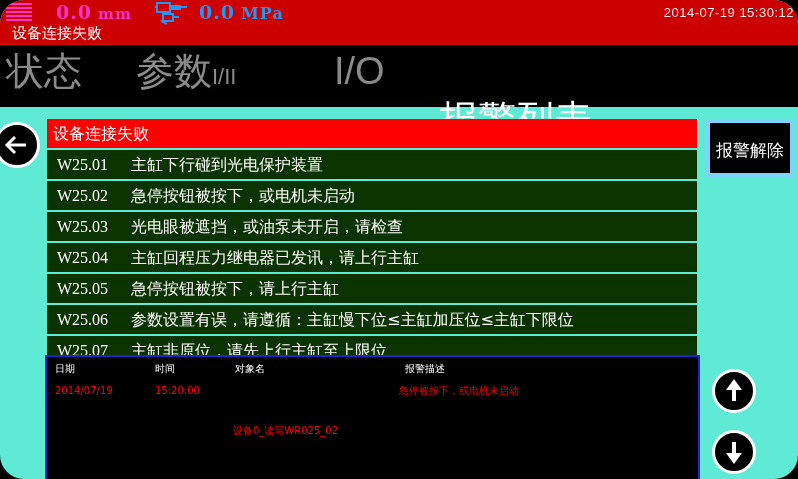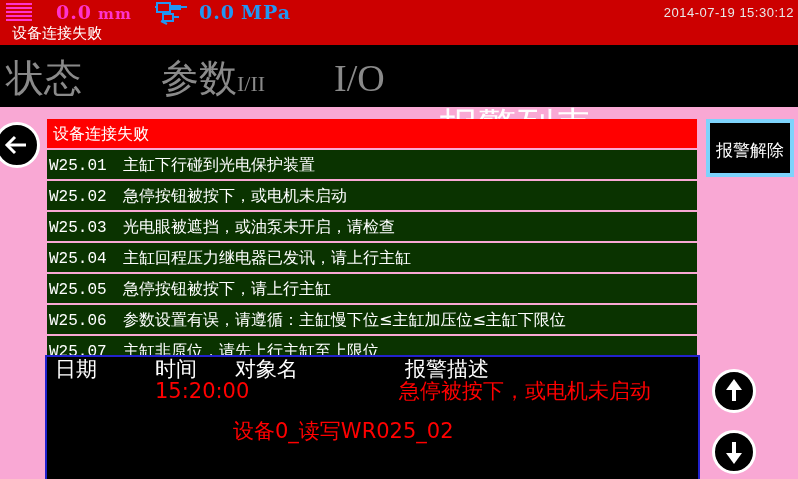--- a/index.html
+++ b/index.html
@@ -12,22 +12,23 @@
     width: 798px;
     height: 479px;
     overflow: hidden;
     font-family: "DejaVu Sans", sans-serif;
     -webkit-font-smoothing: none;
   }
   #screen {
     position: relative;
     width: 798px;
     height: 479px;
-    background: #f9a8d4;
-    overflow: hidden;
+    background: #5eead4;
+    overflow: hidden;
+    border-radius: 24px;
   }
 
   
   .topbar {
     position: absolute;
     left: 0; top: 0;
     width: 798px; height: 45px;
     background: #cc0000;
     overflow: hidden;
   }
@@ -63,21 +64,21 @@
     position: absolute;
     left: 199px; top: 0px;
     font-family: "DejaVu Serif", serif;
     font-size: 19px;
     font-weight: bold;
     color: #2196f3;
     letter-spacing: 1px;
     line-height: 24px;
   }
   .unit-mpa {
-    font-size: 19px;
+    font-size: 16px;
     margin-left: 6px;
   }
   .datetime {
     position: absolute;
     right: 4px; top: 1px;
     font-family: Liberation Sans, sans-serif;
     font-size: 13px;
     color: #e8e8e8;
     letter-spacing: 0.5px;
     line-height: 23px;
@@ -95,37 +96,37 @@
 
   
   .navbar {
     position: absolute;
     left: 0; top: 45px;
     width: 798px; height: 62px;
     background: #000000;
   }
   .nav-tab {
     position: absolute;
-    top: 7px;
-    font-family: Liberation Serif, serif;
+    top: 0;
+    font-family: Liberation Sans, sans-serif;
     font-size: 38px;
     line-height: 52px;
     color: #8a8a8a;
     white-space: nowrap;
     cursor: pointer;
   }
   .nav-tab.active {
     color: #ffffff;
   }
   .nav-tab .sub {
     font-size: 22px;
     vertical-align: baseline;
   }
   #tab-status  { left: 6px; }
-  #tab-params  { left: 136px; margin-left: 25px; }
+  #tab-params  { left: 136px; }
   #tab-io      { left: 334px; text-align: right; }
   #tab-alarms  { left: 440px; margin-top: 48px; }
 
   
   .back-btn {
     position: absolute;
     left: -6px; top: 122px;
     width: 46px; height: 46px;
     border: 3px solid #ffffff;
     border-radius: 50%;
@@ -150,23 +151,23 @@
     font-size: 16px;
     line-height: 29px;
     white-space: nowrap;
     overflow: hidden;
     cursor: pointer;
   }
   .alarm-row.critical {
     background: #ff0000;
   }
   .alarm-code {
-    font-family: Liberation Mono, monospace;
+    font-family: Liberation Serif, serif;
     display: inline-block;
-    padding-left: 2px;
+    padding-left: 10px;
     width: 74px;
   }
   .alarm-text {
     display: inline-block;
   }
   .alarm-row.critical .alarm-text {
     padding-left: 6px;
   }
 
   
@@ -195,21 +196,21 @@
     border-bottom: none;
     background: #000000;
     box-sizing: border-box;
     overflow: hidden;
   }
   .hist-head, .hist-row {
     position: relative;
     height: 22px;
     white-space: nowrap;
     font-family: "DejaVu Sans", sans-serif;
-    font-size: 21px;
+    font-size: 10px;
     line-height: 22px;
     text-align: center;
   }
   .hist-head { color: #ffffff; margin-top: 1px; }
   .hist-row  { color: #ff0000; }
   .hc {
     position: absolute;
     top: 0;
     display: block;
   }
@@ -311,20 +312,21 @@
 
   <div class="history-panel">
     <div class="hist-head">
       <span class="hc c-date">日期</span>
       <span class="hc c-time">时间</span>
       <span class="hc c-obj">对象名</span>
       <span class="hc c-desc">报警描述</span>
     </div>
     <div id="hist-body">
         <div class="hist-row">
+          <span class="hc c-date">2014/07/19</span>
           <span class="hc c-time">15:20:00</span>
           <span class="hc c-obj">设备0_读写WR025_02</span>
           <span class="hc c-desc">急停被按下，或电机未启动</span>
         </div>
       </div>
   </div>
 
   <div class="scroll-btn" id="btn-scroll-up">
     <svg width="38" height="38" viewBox="0 0 38 38">
       <line x1="19" y1="29" x2="19" y2="10" stroke="#ffffff" stroke-width="4"></line>

